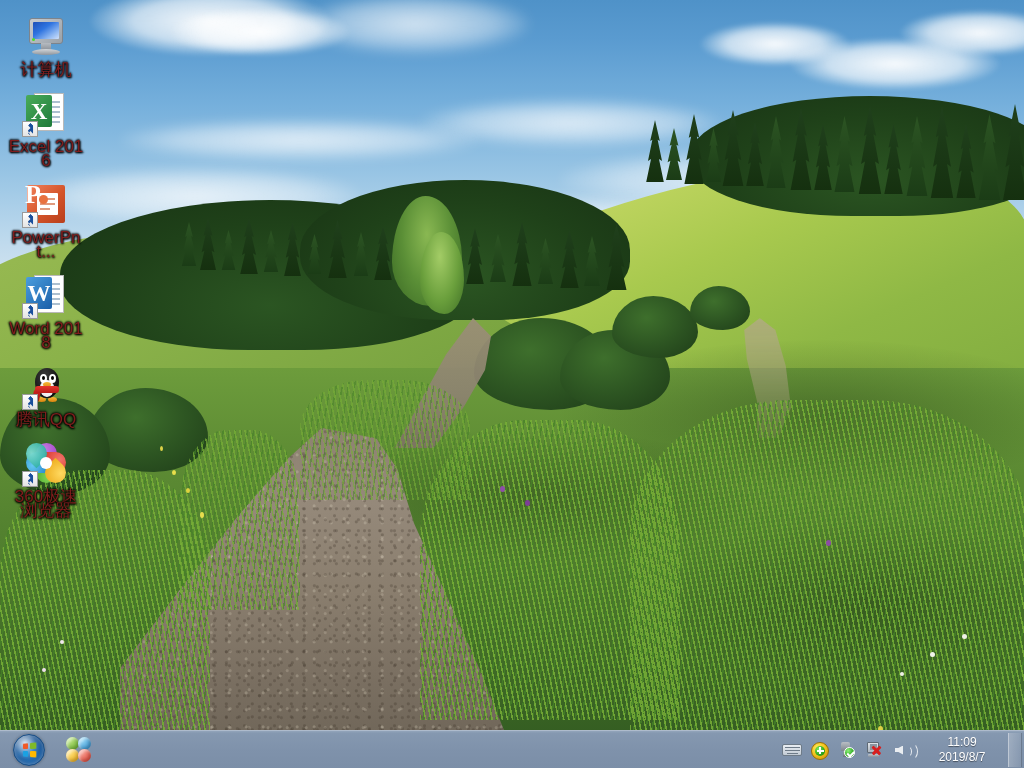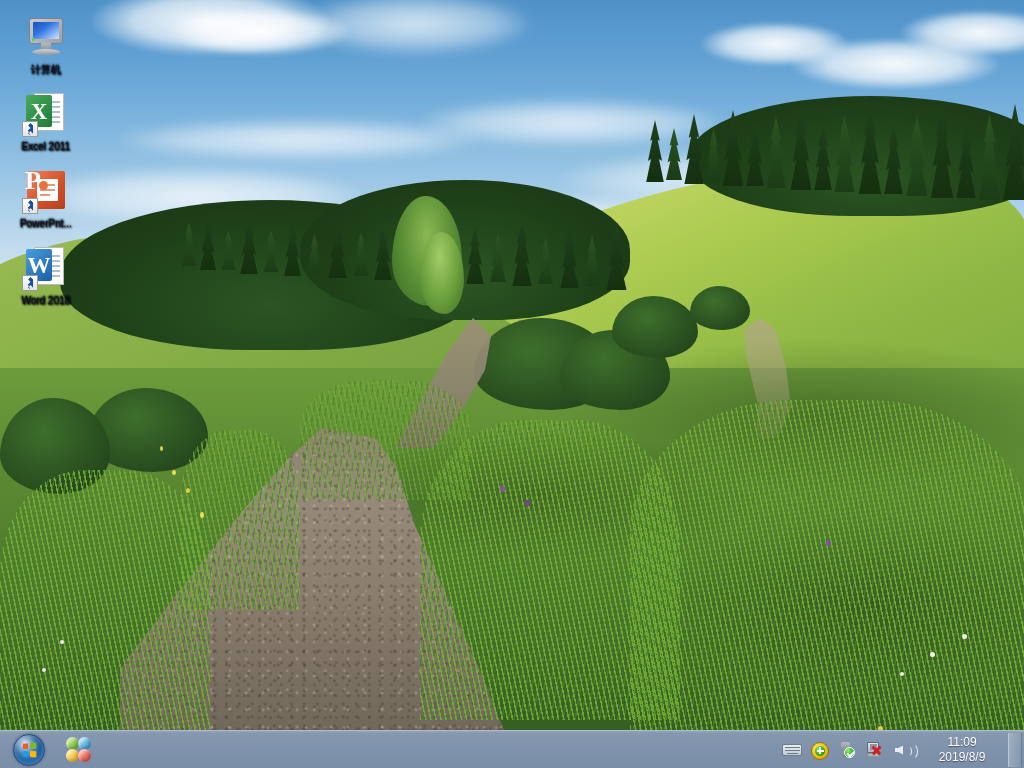--- a/index.html
+++ b/index.html
@@ -136,22 +136,22 @@
     text-align: center;
     cursor: default;
     padding: 4px 0 2px 0;
   }
   .icon-art {
     width: 48px; height: 48px;
     margin: 0 auto 3px auto;
     position: relative;
   }
   .icon-label {
-    color: #0f172a;
-    font-size: 10px;
+    color: #7f1d1d;
+    font-size: 17px;
     line-height: 14px;
     font-family: "Liberation Sans", sans-serif;
     text-shadow: 1px 1px 2px rgba(0,0,0,0.95), -1px 0 2px rgba(0,0,0,0.8), 0 -1px 2px rgba(0,0,0,0.8), 0 1px 2px rgba(0,0,0,0.9);
     word-break: break-all;
     max-width: 78px;
     margin: 0 auto;
   }
   .shortcut-arrow {
     position: absolute; left: 0; bottom: 0;
     width: 16px; height: 16px;
@@ -621,21 +621,21 @@
         <div class="off-lines">
             <i></i>
             <i></i>
             <i></i>
             <i></i>
             <i></i>
           </div>
         <div class="off-badge badge-excel">X</div>
         <div class="shortcut-arrow"></div>
       </div>
-      <div class="icon-label">Excel 2011</div>
+      <div class="icon-label">Excel 2016</div>
     </div>
 
     <div class="icon-cell">
       <div class="icon-art">
         <div class="ppt-wrap"></div>
         <div class="ppt-page">
             <i style="top:5px;"></i>
             <i style="top:10px;"></i>
             <i style="top:15px; width:10px;"></i>
           </div>
@@ -655,21 +655,55 @@
             <i></i>
             <i></i>
             <i></i>
           </div>
         <div class="off-badge badge-word">W</div>
         <div class="shortcut-arrow"></div>
       </div>
       <div class="icon-label">Word 2018</div>
     </div>
 
-
+    <div class="icon-cell">
+      <div class="icon-art">
+        <div class="qq-foot" style="left:15px;"></div>
+        <div class="qq-foot" style="left:26px;"></div>
+        <div class="qq-body"></div>
+        <div class="qq-belly"></div>
+        <div class="qq-eye" style="left:18px;">
+            <i></i>
+          </div>
+        <div class="qq-eye" style="left:27px;">
+            <i></i>
+          </div>
+        <div class="qq-beak"></div>
+        <div class="qq-scarf-tail"></div>
+        <div class="qq-scarf"></div>
+        <div class="shortcut-arrow"></div>
+      </div>
+      <div class="icon-label">腾讯QQ</div>
+    </div>
+
+    <div class="icon-cell">
+      <div class="icon-art">
+        <div class="pw">
+          <span style="left:10px; top:0px;  background:radial-gradient(circle at 35% 30%,#c77ee0,#9b36c4); transform:rotate(0deg);"></span>
+          <span style="left:19px; top:9px;  background:radial-gradient(circle at 35% 30%,#f2746a,#d62b22); transform:rotate(90deg);"></span>
+          <span style="left:10px; top:19px; background:radial-gradient(circle at 35% 30%,#8ada5a,#3a9c1f); transform:rotate(180deg);"></span>
+          <span style="left:0px;  top:9px;  background:radial-gradient(circle at 35% 30%,#63c7ef,#1878c4); transform:rotate(270deg);"></span>
+          <span style="left:19px; top:19px; background:radial-gradient(circle at 35% 30%,#ffd960,#eaa410); transform:rotate(135deg);"></span>
+          <span style="left:0px;  top:0px;  background:radial-gradient(circle at 35% 30%,#7fdcd0,#1fa79a); transform:rotate(315deg); opacity:.95;"></span>
+          <div class="pw-hub"></div>
+        </div>
+        <div class="shortcut-arrow"></div>
+      </div>
+      <div class="icon-label">360极速浏览器</div>
+    </div>
   </div>
 
   <div id="taskbar">
 
     <div id="start-orb">
       <div class="orb">
         <div class="orb-flag">
           <i style="left:0;   top:0;   background:#f05a28;"></i>
           <i style="left:8px; top:0;   background:#7fba27;"></i>
           <i style="left:0;   top:8px; background:#1ba1e2;"></i>
@@ -726,20 +760,20 @@
       <div class="tray-icon">
         <div class="spk-ico">
           <div class="spk-body"></div>
           <div class="spk-wave" style="left:8px;  top:3px; width:7px;  height:9px;"></div>
           <div class="spk-wave" style="left:10px; top:0px; width:11px; height:15px;"></div>
         </div>
       </div>
 
       <div id="clock">
         <div>11:09</div>
-        <div>2019/8/9</div>
+        <div>2019/8/7</div>
       </div>
 
       <div id="show-desktop"></div>
     </div>
   </div>
 
 </div>
 
 </body></html>

